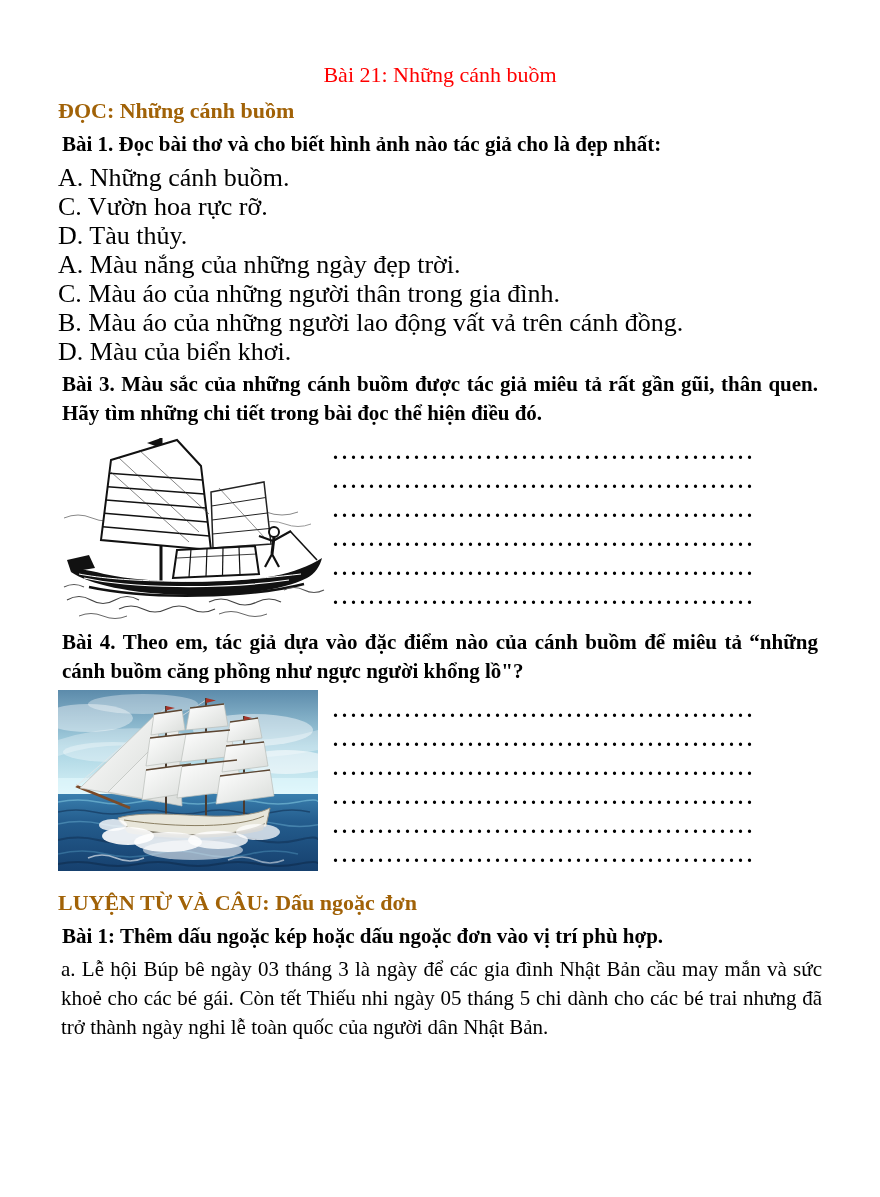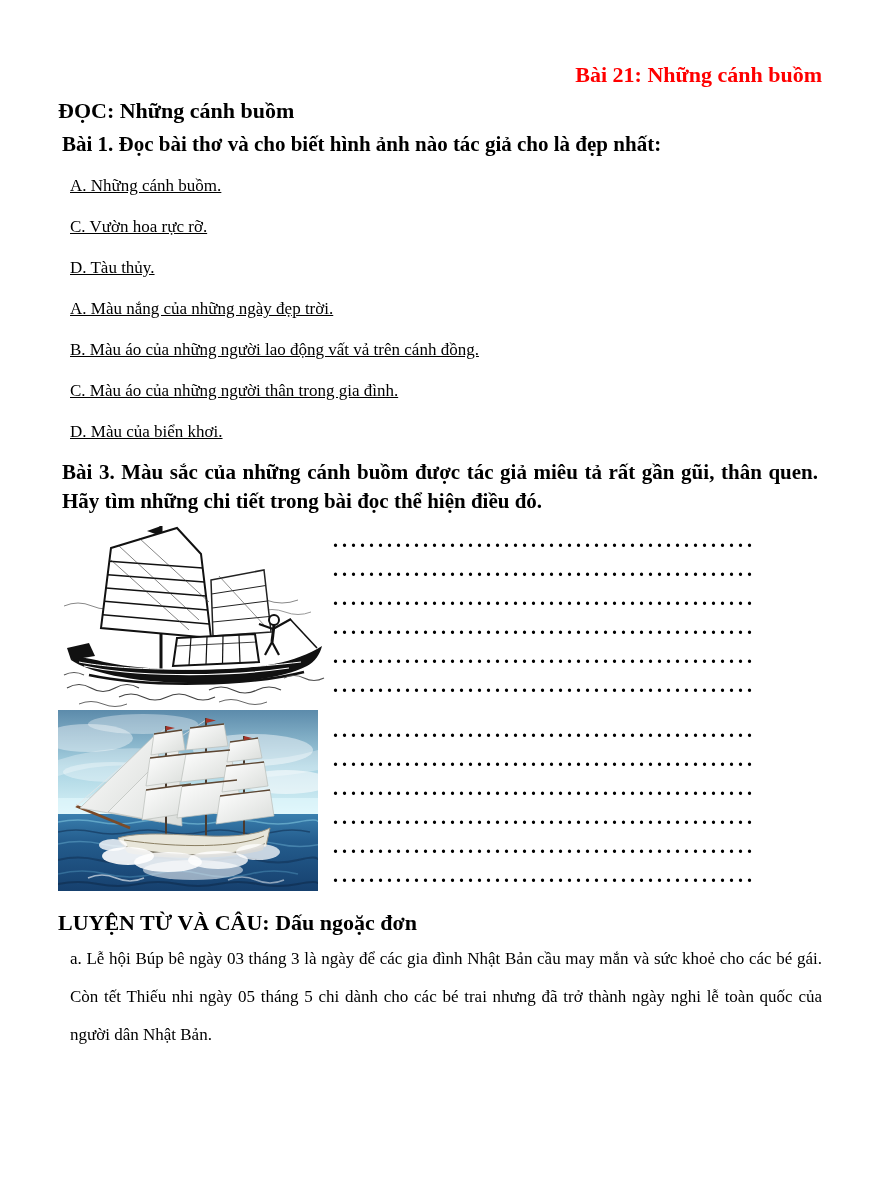--- a/index.html
+++ b/index.html
@@ -14,52 +14,51 @@
     box-sizing: border-box;
     padding: 62px 58px 40px 58px;
     background: #ffffff;
     font-family: "Liberation Serif", "DejaVu Serif", serif;
     color: #000000;
     overflow: hidden;
   }
   .title {
     font-size: 22px;
     line-height: 26px;
-    font-weight: bold;
+    font-weight: normal;
     color: #ff0000;
-    text-align: right;
+    text-align: center;
     margin: 0 0 8px 0;
   }
   .sec-heading {
     font-size: 22px;
     line-height: 30px;
     font-weight: bold;
-    color: #000000;
+    color: #a16207;
     margin: 0;
   }
   .ex-heading {
     font-size: 21px;
     line-height: 29px;
     font-weight: bold;
     margin: 4px;
   }
   .ex-heading.justify {
     text-align: justify;
   }
   .option {
-    font-size: 17px;
-    line-height: 29px;
-    margin: 12px;
-    text-decoration: underline;
+    font-size: 26px;
+    line-height: 29px;
+    margin: 0;
   }
   .passage {
-    font-size: 17px;
-    line-height: 38px;
+    font-size: 21px;
+    line-height: 29px;
     text-align: justify;
-    margin: 2px 0 0 12px;
+    margin: 2px 0 0 3px;
   }
   .fig-row {
     position: relative;
     margin: 4px 0 0 0;
   }
   .fig-row.row3 { height: 190px; }
   .fig-row.row4 { height: 182px; margin-top: 0; }
   .fig {
     position: absolute;
     left: 0;
@@ -92,22 +91,22 @@
   <div class="title">Bài 21: Những cánh buồm</div>
 
   <div class="sec-heading">ĐỌC: Những cánh buồm</div>
 
   <div class="ex-heading">Bài 1. Đọc bài thơ và cho biết hình ảnh nào tác giả cho là đẹp nhất:</div>
   <div class="option">A. Những cánh buồm.</div>
   <div class="option">C. Vườn hoa rực rỡ.</div>
   <div class="option">D. Tàu thủy.</div>
 
   <div class="option">A. Màu nắng của những ngày đẹp trời.</div>
+  <div class="option">C. Màu áo của những người thân trong gia đình.</div>
   <div class="option">B. Màu áo của những người lao động vất vả trên cánh đồng.</div>
-  <div class="option">C. Màu áo của những người thân trong gia đình.</div>
   <div class="option">D. Màu của biển khơi.</div>
 
   <div class="ex-heading justify">Bài 3. Màu sắc của những cánh buồm được tác giả miêu tả rất gần gũi, thân quen. Hãy tìm những chi tiết trong bài đọc thể hiện điều đó.</div>
 
   <div class="fig-row row3">
     <div class="fig">
       <svg viewBox="0 0 270 190" width="272" height="190" xmlns="http://www.w3.org/2000/svg">
 
         <path d="M5,86 q14,-6 28,0 t28,0" fill="none" stroke="#888" stroke-width="1"></path>
         <path d="M175,80 q16,-6 32,0 t32,0" fill="none" stroke="#888" stroke-width="1"></path>
@@ -163,20 +162,21 @@
     <div class="answers">
       <div class="dots">...............................................</div>
       <div class="dots">...............................................</div>
       <div class="dots">...............................................</div>
       <div class="dots">...............................................</div>
       <div class="dots">...............................................</div>
       <div class="dots">...............................................</div>
     </div>
   </div>
 
+  <div class="ex-heading justify mt6">Bài 4. Theo em, tác giả dựa vào đặc điểm nào của cánh buồm để miêu tả “những cánh buồm căng phồng như ngực người khổng lồ"?</div>
 
   <div class="fig-row row4">
     <div class="fig">
       <svg viewBox="0 0 260 181" width="260" height="181" xmlns="http://www.w3.org/2000/svg">
         <defs>
           <linearGradient id="skyG" x1="0" y1="0" x2="0" y2="1">
             <stop offset="0" stop-color="#5c8bab"></stop>
             <stop offset="0.55" stop-color="#a8d3e2"></stop>
             <stop offset="1" stop-color="#d8f2f7"></stop>
           </linearGradient>
@@ -261,15 +261,16 @@
       <div class="dots">...............................................</div>
       <div class="dots">...............................................</div>
       <div class="dots">...............................................</div>
       <div class="dots">...............................................</div>
       <div class="dots">...............................................</div>
       <div class="dots">...............................................</div>
     </div>
   </div>
 
   <div class="sec-heading mt8">LUYỆN TỪ VÀ CÂU: Dấu ngoặc đơn</div>
+  <div class="ex-heading">Bài 1: Thêm dấu ngoặc kép hoặc dấu ngoặc đơn vào vị trí phù hợp.</div>
   <div class="passage">a. Lễ hội Búp bê ngày 03 tháng 3 là ngày để các gia đình Nhật Bản cầu may mắn và sức khoẻ cho các bé gái. Còn tết Thiếu nhi ngày 05 tháng 5 chi dành cho các bé trai nhưng đã trở thành ngày nghi lễ toàn quốc của người dân Nhật Bản.</div>
 
 </div>
 
 </body></html>

